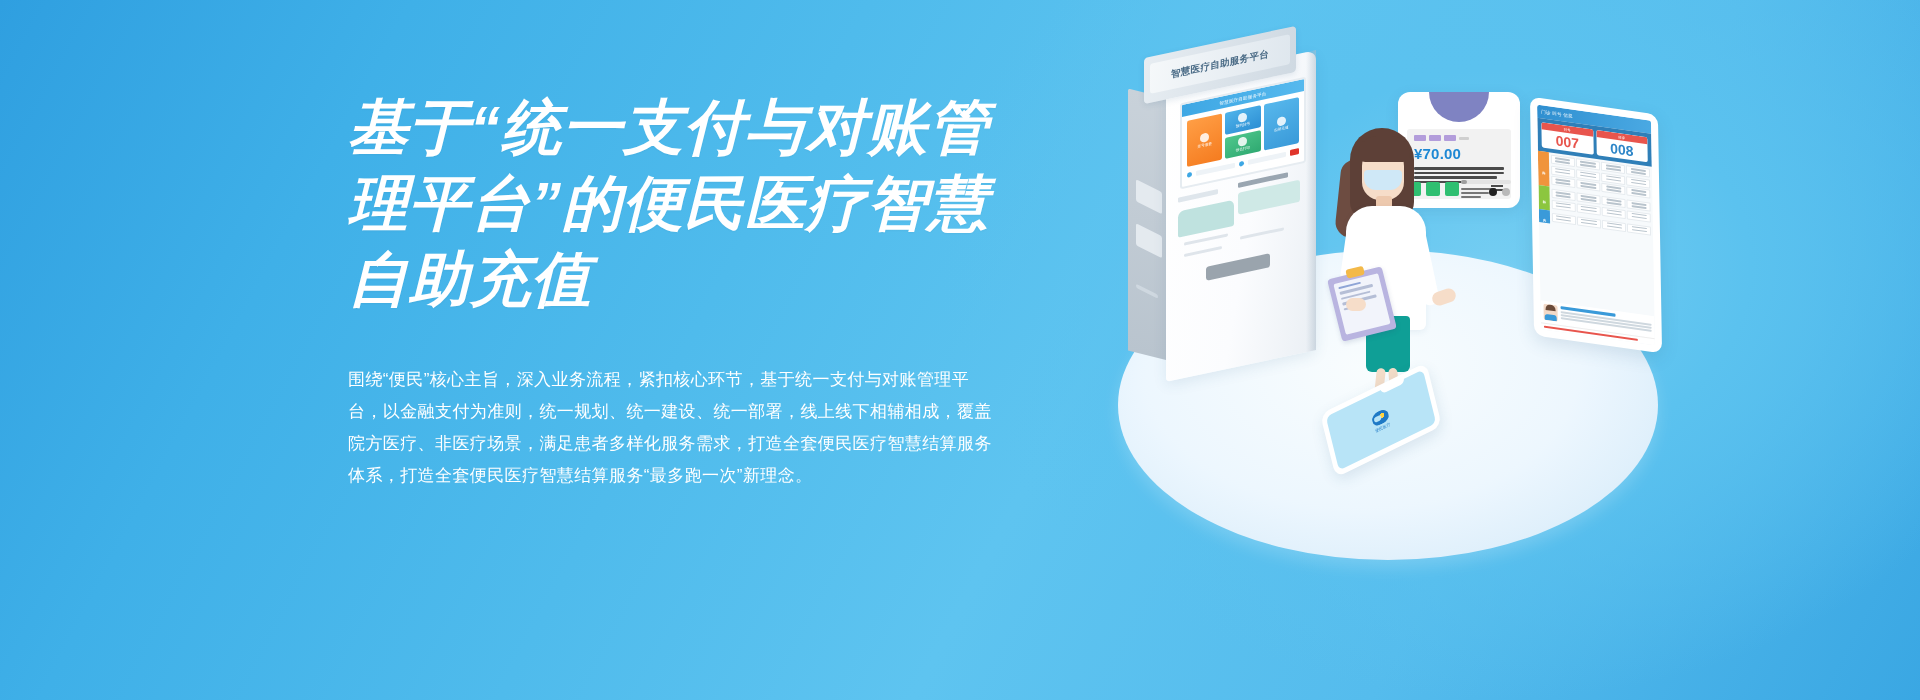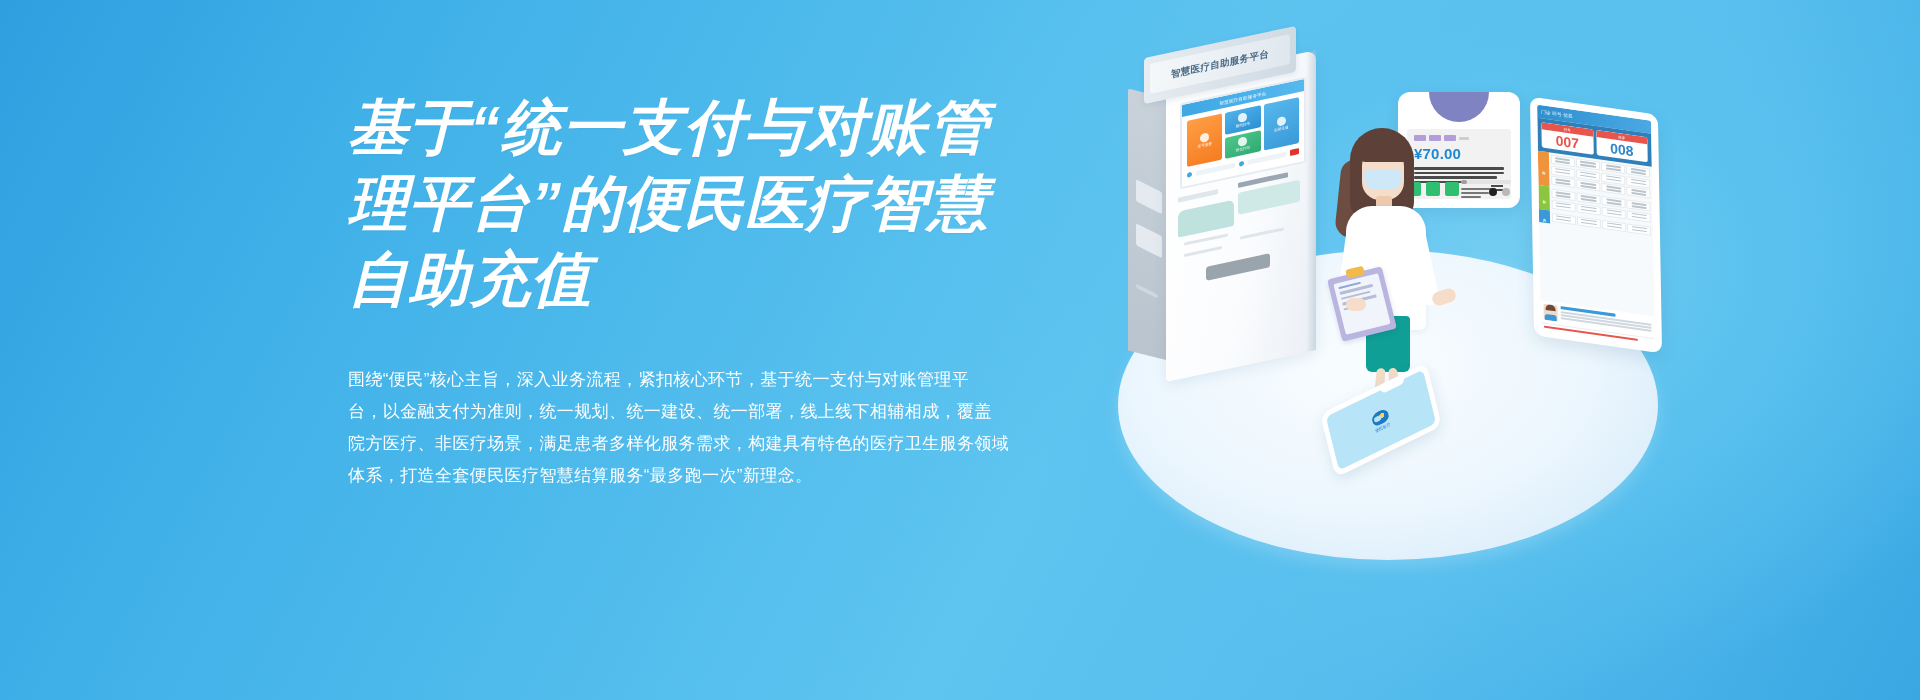--- a/index.html
+++ b/index.html
@@ -302,21 +302,21 @@
   <div id="text-block">
     <div class="headline">
       <div>基于“统一支付与对账管</div>
       <div>理平台”的便民医疗智慧</div>
       <div>自助充值</div>
     </div>
 
     <div id="paragraph">
       <p>围绕“便民”核心主旨，深入业务流程，紧扣核心环节，基于统一支付与对账管理平</p>
       <p>台，以金融支付为准则，统一规划、统一建设、统一部署，线上线下相辅相成，覆盖</p>
-      <p>院方医疗、非医疗场景，满足患者多样化服务需求，构建具有特色的医疗卫生服务领域</p>
+      <p>院方医疗、非医疗场景，满足患者多样化服务需求，打造全套便民医疗智慧结算服务</p>
       <p>体系，打造全套便民医疗智慧结算服务“最多跑一次”新理念。</p>
     </div>
   </div>
 
   <div id="illustration">
 
     <div class="ground-shadow"></div>
     <div class="ground"></div>
 
     <div class="kiosk">

